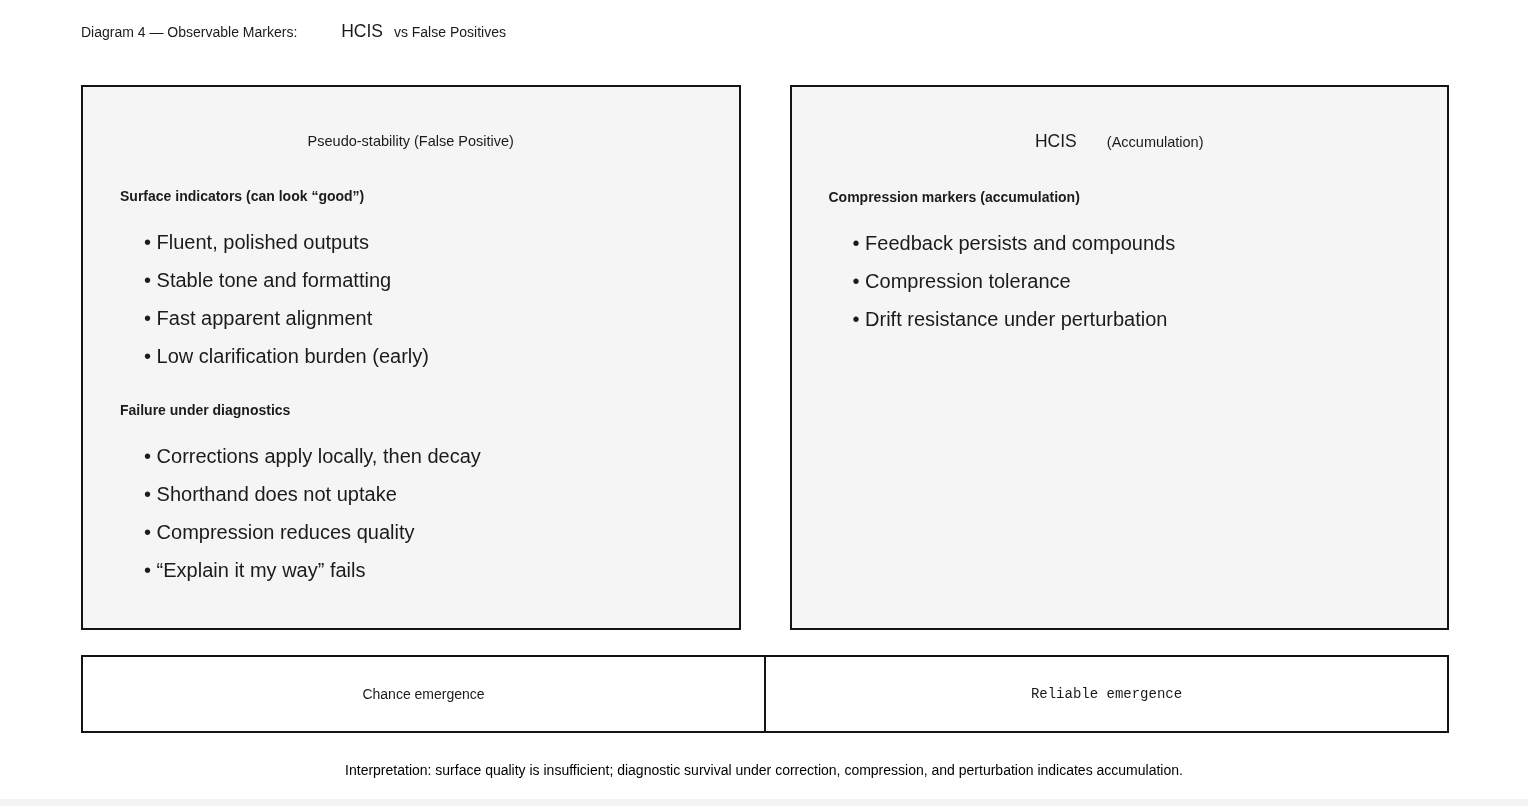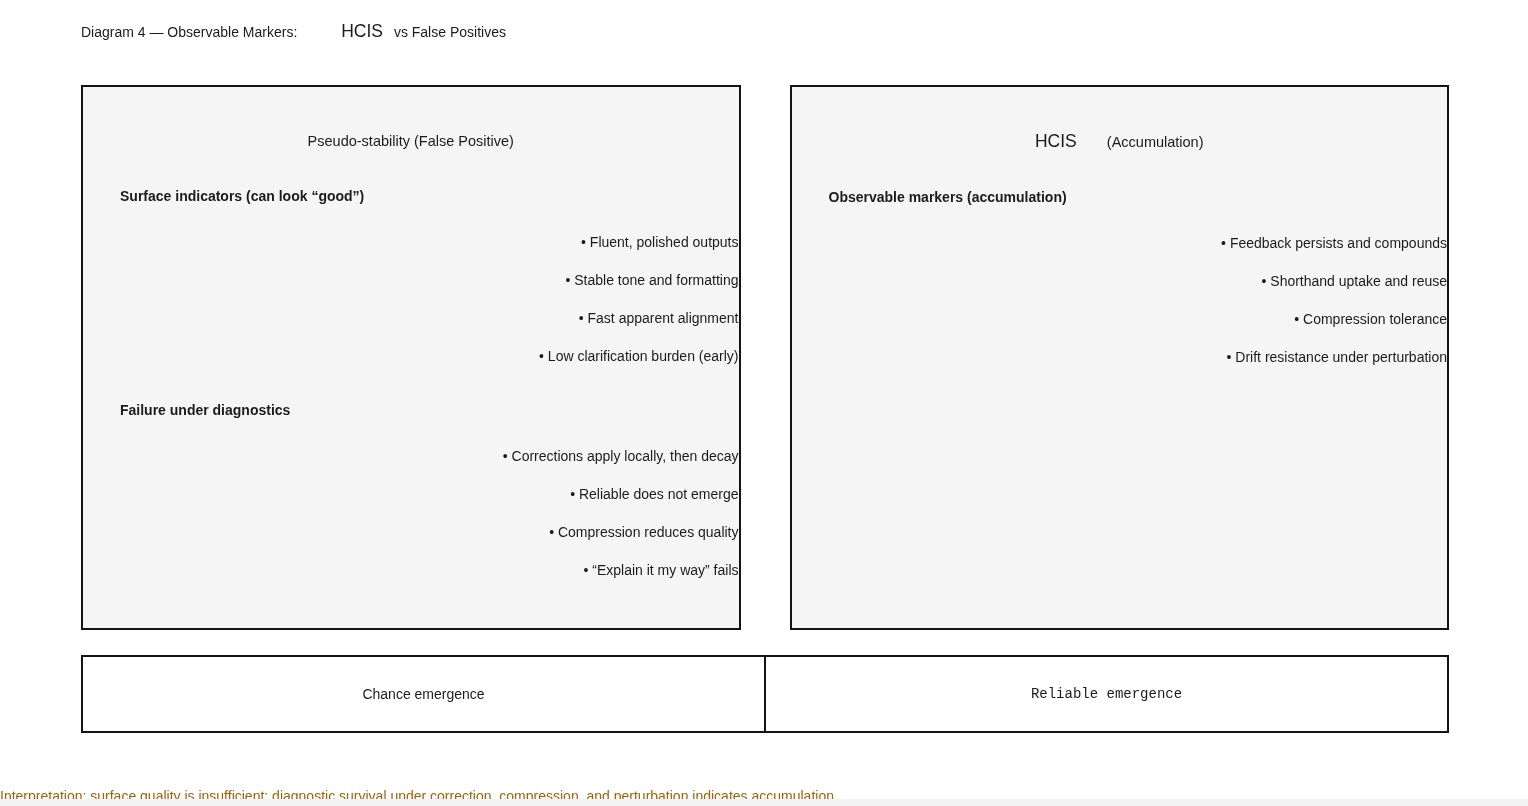--- a/index.html
+++ b/index.html
@@ -63,24 +63,23 @@
     font-size: 14px;
     line-height: 17px;
     font-weight: bold;
   }
   .bullet-list {
     list-style: none;
     margin: 29px 0 0 61px;
     padding: 0;
   }
   .bullet-list li {
-    font-size: 14px;
+    font-size: 20px;
     line-height: 16px;
     margin-bottom: 22px;
-    text-align: right;
   }
   .bullet-list li::before {
     content: "\2022\00a0";
   }
 
   
   .bottom-row {
     position: absolute;
     left: 81px;
     top: 655px;
@@ -101,24 +100,24 @@
   .bottom-cell + .bottom-cell {
     border-left: 2px solid #141414;
     font-family: Liberation Mono, monospace;
   }
 
   
   .interpretation {
     position: absolute;
     left: 0;
     right: 0;
-    top: 788px;
-    text-align: left;
+    top: 762px;
+    text-align: center;
     font-size: 14px;
-    color: #a16207;
+    color: #000000;
   }
 
   
   .bottom-strip {
     position: absolute;
     left: 0;
     right: 0;
     bottom: 0;
     height: 7px;
     background: #f3f3f3;
@@ -146,37 +145,36 @@
         <li>Fluent, polished outputs</li>
         <li>Stable tone and formatting</li>
         <li>Fast apparent alignment</li>
         <li>Low clarification burden (early)</li>
       </ul>
     </div>
     <div class="section">
       <h3 class="section-heading">Failure under diagnostics</h3>
       <ul class="bullet-list">
         <li>Corrections apply locally, then decay</li>
-        <li>Reliable does not emerge</li>
+        <li>Shorthand does not uptake</li>
         <li>Compression reduces quality</li>
         <li>“Explain it my way” fails</li>
       </ul>
     </div>
   </div>
 
   <div class="panel">
     <h2 class="panel-title">
       <span class="emph hide-if-empty">HCIS</span>
       <span>(Accumulation)</span>
     </h2>
     <div class="section">
-      <h3 class="section-heading">Observable markers (accumulation)</h3>
+      <h3 class="section-heading">Compression markers (accumulation)</h3>
       <ul class="bullet-list">
         <li>Feedback persists and compounds</li>
-        <li>Shorthand uptake and reuse</li>
         <li>Compression tolerance</li>
         <li>Drift resistance under perturbation</li>
       </ul>
     </div>
   </div>
 
 </div>
 
 <div class="bottom-row">
   <div class="bottom-cell">Chance emergence</div>

